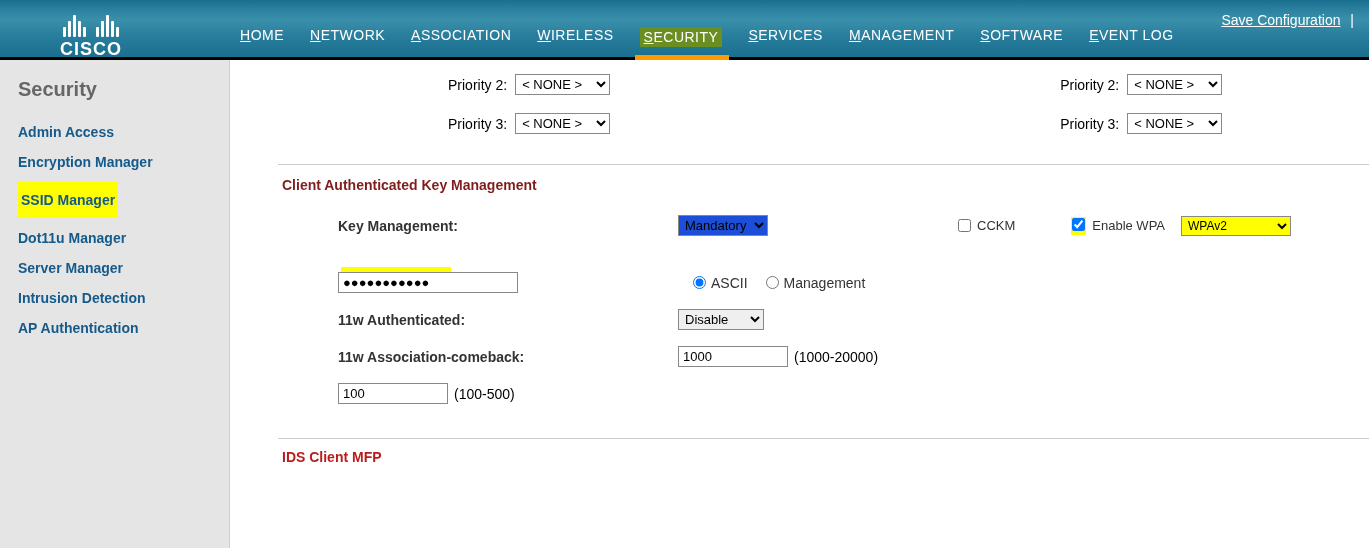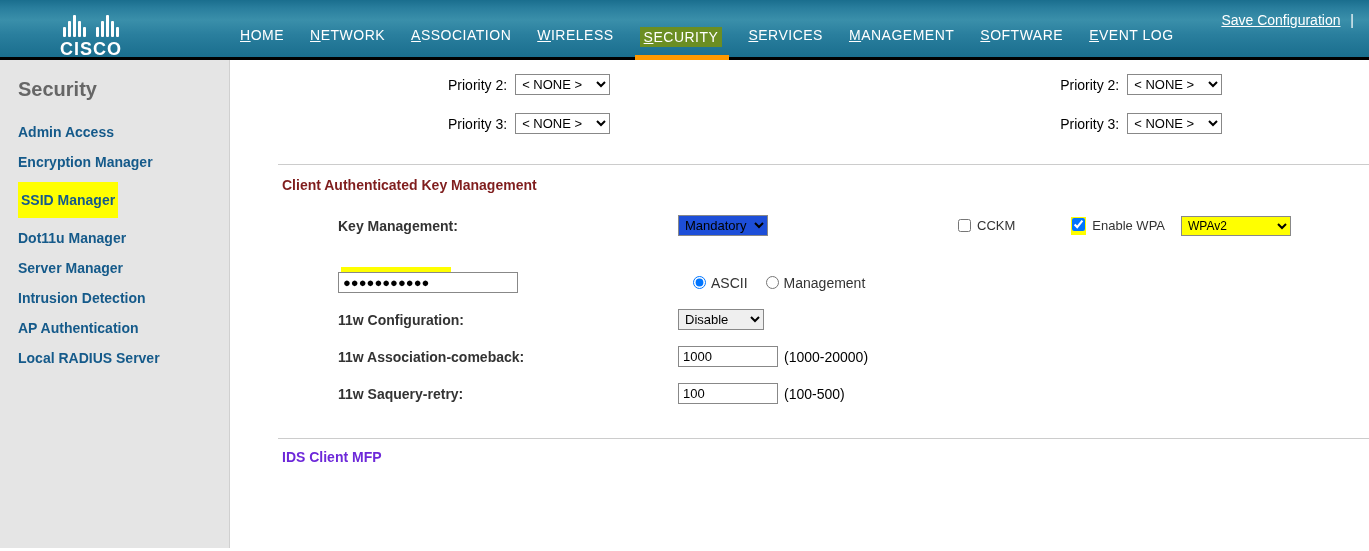--- a/index.html
+++ b/index.html
@@ -125,25 +125,25 @@
   }
   .psk-hl { position: relative; display: inline-block; }
   .psk-hl::before {
     content: ""; position: absolute; left: 3px; top: -5px; width: 110px; height: 10px; background: #ffff00; z-index: 0;
   }
   .psk-hl input { position: relative; z-index: 1; }
   .radio-group { margin-left: 175px; display: flex; gap: 18px; align-items: center; }
   .radio-group label { font-size: 14px; }
 
   .cfg-sel { border: 1px solid #888; padding: 1px 2px; font-size: 13px; min-width: 86px; }
-  .txtnum { border: 1px solid #888; padding: 2px 4px; font-size: 13px; width: 100px; }
+  .txtnum { border: 1px solid #888; padding: 2px 4px; font-size: 13px; width: 110px; }
   .hint { font-size: 14px; color: #000; margin-left: 6px; }
 
   .bottom-sec-header {
-    font-weight: bold; font-size: 14px; padding: 10px 0 0 4px; color: #6d28d9;
+    font-weight: bold; font-size: 14px; padding: 10px 0 0 4px; color: #b91c1c;
     margin-top: 28px;
   }
 </style>
 </head>
 <body>
 
 <div class="topbar">
   <div class="logo">
     <div class="cisco-bars">
       <span class="b1"></span>
@@ -182,21 +182,20 @@
   <div class="sidebar">
     <h2>Security</h2>
     <ul>
       <li>Admin Access</li>
       <li>Encryption Manager</li>
       <li class="sel">SSID Manager</li>
       <li>Dot11u Manager</li>
       <li>Server Manager</li>
       <li>Intrusion Detection</li>
       <li>AP Authentication</li>
-      <li>Local RADIUS Server</li>
     </ul>
   </div>
   <div class="midgap"></div>
   <div class="main">
     <div class="main-inner">
 
       <div class="priority-block">
         <div class="priority-col left">
           <div class="prow">
             <label>Priority 2:</label>
@@ -261,34 +260,33 @@
               <label>ASCII</label>
             </span>
             <span style="display:inline-flex;align-items:center;gap:5px;">
               <input type="radio" name="pskfmt" style="">
               <label>Management</label>
             </span>
           </div>
         </div>
 
         <div class="field-row">
-          <div class="label">11w Configuration:</div>
+          <div class="label">11w Authenticated:</div>
           <select class="cfg-sel">
             <option>Disable</option>
           </select>
         </div>
 
         <div class="field-row">
           <div class="label">11w Association-comeback:</div>
           <input class="txtnum" type="text" value="1000" style="">
           <span class="hint">(1000-20000)</span>
         </div>
 
         <div class="field-row">
-          <div class="label">11w Saquery-retry:</div>
           <input class="txtnum" type="text" value="100" style="">
           <span class="hint">(100-500)</span>
         </div>
 
       </div>
 
       <div class="section-divider" style="margin-top:26px"></div>
       <div class="bottom-sec-header" style="margin-top:0">IDS Client MFP</div>
 
     </div>

